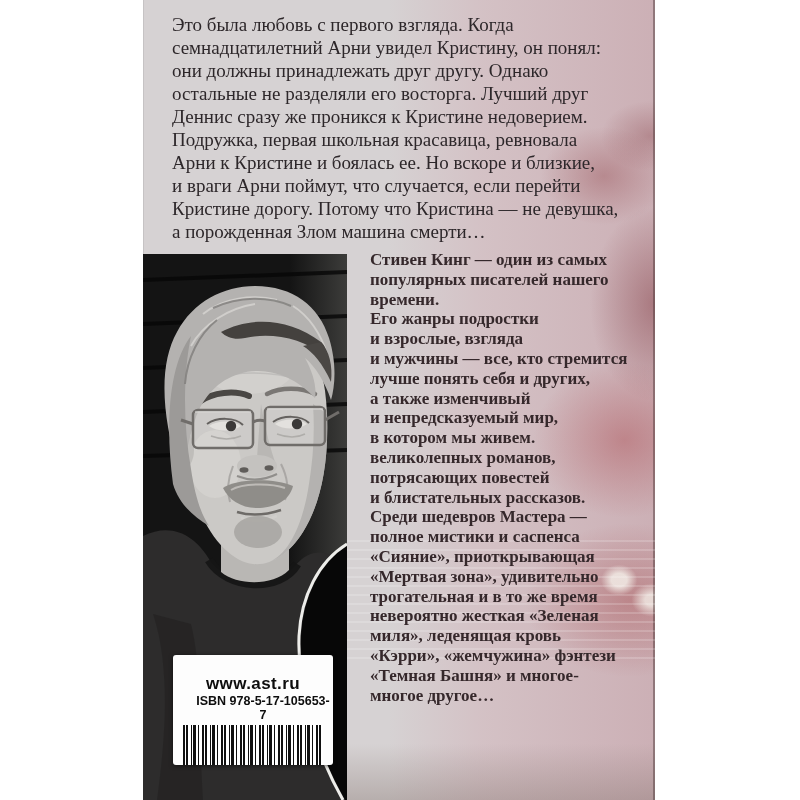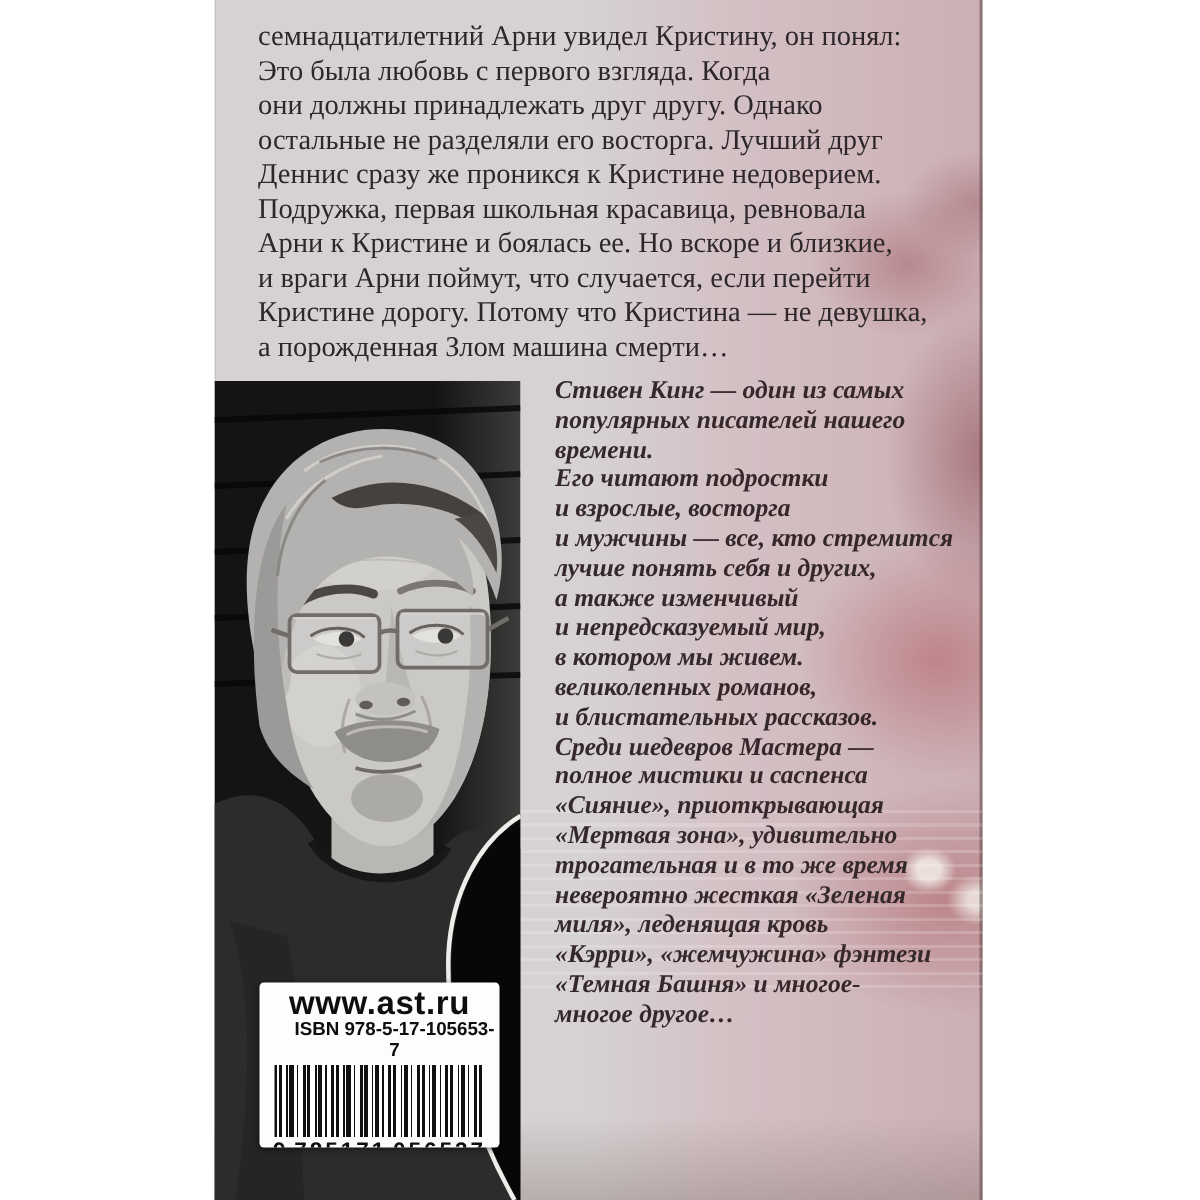--- a/index.html
+++ b/index.html
@@ -20,48 +20,48 @@
       linear-gradient(to right, rgba(214,196,199,0) 48%, rgba(210,180,186,.55) 66%, rgba(201,166,173,.78) 100%);
     box-shadow: inset -2px 0 0 rgba(70,52,52,.45), inset 1px 0 0 rgba(0,0,0,.07);
   }
   .streaks{position:absolute;left:204px;top:540px;width:308px;height:120px;
     background:repeating-linear-gradient(to bottom, rgba(255,255,255,.32) 0 2px, rgba(255,255,255,0) 2px 9px);
     opacity:.55;pointer-events:none;}
   
   .blurb{position:absolute;left:29px;top:13px;color:#2d272a;font-size:19px;line-height:23px;
     white-space:nowrap;}
   .bio{position:absolute;left:227px;top:250px;color:#35282b;font-size:17px;line-height:19.8px;
-    font-weight:bold;white-space:nowrap;font-style:italic;}
+    font-weight:bold;white-space:nowrap;}
   
   .photo{position:absolute;left:0;top:254px;width:204px;height:546px;display:block;}
   
   .bcbox{position:absolute;left:30px;top:655px;width:160px;height:110px;background:#fdfdfd;
     border-radius:3px;box-shadow:0 1px 4px rgba(0,0,0,.55);text-align:center;
     font-family:"Liberation Sans",sans-serif;color:#0e0e0e;overflow:hidden;}
-  .site{font-size:22px;font-weight:bold;letter-spacing:.4px;margin-top:3px;line-height:21px;}
+  .site{font-size:17px;font-weight:bold;letter-spacing:.4px;margin-top:18px;line-height:21px;}
   .isbn{font-size:12.5px;font-weight:bold;line-height:14px;padding-left:20px;}
   .bars{height:48px;margin:3px 10px 0;
     background:repeating-linear-gradient(90deg,
       #101010 0 2px,#fff 2px 3px,#101010 3px 5px,#fff 5px 8px,#101010 8px 9px,
       #fff 9px 10px,#101010 10px 13px,#fff 13px 15px,#101010 15px 16px,#fff 16px 19px);}
   .digits{display:flex;justify-content:space-between;margin:1px 9px 0;font-size:15px;
     font-weight:bold;line-height:17px;}
   .digits span{letter-spacing:2px;}
 </style>
 </head>
 <body>
 
 <div class="page">
   <div class="cover">
 
     <div class="streaks"></div>
 
     <div class="blurb">
+      <div>Это была любовь с первого взгляда. Когда</div>
       <div>семнадцатилетний Арни увидел Кристину, он понял:</div>
-      <div>Это была любовь с первого взгляда. Когда</div>
       <div>они должны принадлежать друг другу. Однако</div>
       <div>остальные не разделяли его восторга. Лучший друг</div>
       <div>Деннис сразу же проникся к Кристине недоверием.</div>
       <div>Подружка, первая школьная красавица, ревновала</div>
       <div>Арни к Кристине и боялась ее. Но вскоре и близкие,</div>
       <div>и враги Арни поймут, что случается, если перейти</div>
       <div>Кристине дорогу. Потому что Кристина — не девушка,</div>
       <div>а порожденная Злом машина смерти…</div>
     </div>
 
@@ -145,28 +145,29 @@
       <path d="M52,158 h56 M124,155 h56" stroke="#d8d6d3" stroke-width="1.5" opacity="0.8"></path>
 
       <path d="M204,292 C178,308 160,342 158,382 C156,440 176,500 202,546 L204,546 Z" fill="#070707"></path>
       <path d="M204,290 C176,307 158,342 156,382 C154,440 174,500 200,546" fill="none" stroke="#ededea" stroke-width="3"></path>
     </svg>
 
     <div class="bio">
       <div>Стивен Кинг — один из самых</div>
       <div>популярных писателей нашего</div>
       <div>времени.</div>
-      <div>Его читают подростки</div>
-      <div>и взрослые, восторга</div>
+      <div>Его жанры подростки</div>
+      <div>и взрослые, взгляда</div>
       <div>и мужчины — все, кто стремится</div>
       <div>лучше понять себя и других,</div>
       <div>а также изменчивый</div>
       <div>и непредсказуемый мир,</div>
       <div>в котором мы живем.</div>
       <div>великолепных романов,</div>
+      <div>потрясающих повестей</div>
       <div>и блистательных рассказов.</div>
       <div>Среди шедевров Мастера —</div>
       <div>полное мистики и саспенса</div>
       <div>«Сияние», приоткрывающая</div>
       <div>«Мертвая зона», удивительно</div>
       <div>трогательная и в то же время</div>
       <div>невероятно жесткая «Зеленая</div>
       <div>миля», леденящая кровь</div>
       <div>«Кэрри», «жемчужина» фэнтези</div>
       <div>«Темная Башня» и многое-</div>

